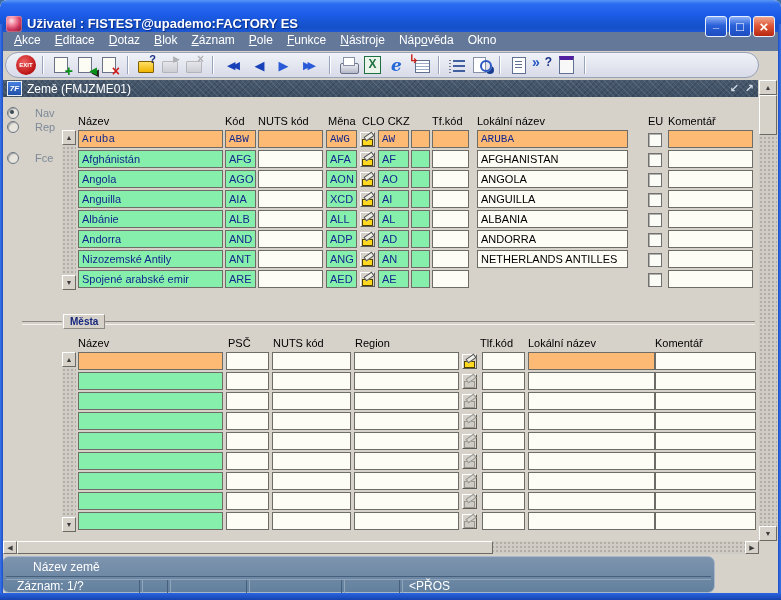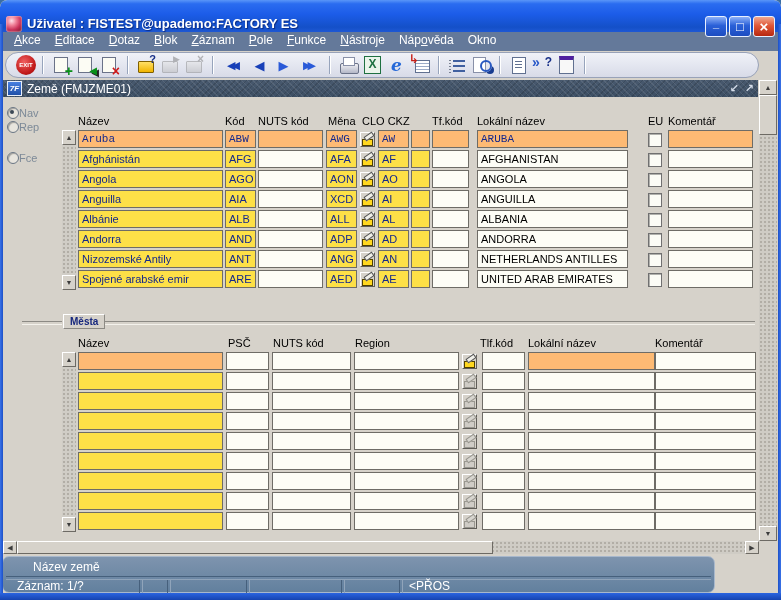--- a/index.html
+++ b/index.html
@@ -82,32 +82,32 @@
       repeating-linear-gradient(135deg,rgba(0,0,0,.14) 0 1px,transparent 1px 4px),linear-gradient(#48596e,#3d4f64);}
   .mdi-icon{width:13px;height:13px;flex:none;background:linear-gradient(#4880e0,#2050a8);border:1px solid #e8eef8;
     color:#fff;font-size:8px;font-style:italic;font-weight:bold;display:flex;align-items:center;justify-content:center;}
   .mdi-title{color:#fff;font-size:12px;margin-left:5px;white-space:nowrap;}
   .mdi-btns{margin-left:auto;display:flex;gap:6px;color:#d4dce8;font-size:11px;font-weight:bold;}
   .g-inmin::before{content:"↙";}
   .g-inmax::before{content:"↗";}
   
   .canvas{position:absolute;left:3px;top:97px;width:756px;height:444px;background:#d6d2ca;}
   
-  .radio-row{position:absolute;display:flex;align-items:flex-end;gap:0;}
+  .radio-row{position:absolute;display:flex;align-items:flex-end;gap:16px;}
   .radio{width:10px;height:10px;border-radius:50%;background:#e8e5de;border:1px solid #6a7684;
     box-shadow:inset 1px 1px 1px rgba(0,0,0,.3);position:relative;}
   .radio.sel::after{content:"";position:absolute;left:2px;top:2px;width:4px;height:4px;border-radius:50%;background:#3c4856;}
   .radio-label{font-size:11px;color:#7d8a98;}
   
   .hl{position:absolute;font-size:11px;color:#000;white-space:nowrap;}
   .grid{position:absolute;left:62px;width:694px;}
   .crow{position:absolute;left:0;width:694px;height:20px;}
   .cell{position:absolute;top:0;height:18px;box-sizing:border-box;border:1px solid #6e6c66;
     font-size:11px;line-height:16px;padding-left:3px;overflow:hidden;white-space:nowrap;}
-  .cyan{background:#fde047;color:#14288c;}
+  .cyan{background:#86efac;color:#14288c;}
   .pale{background:#fdba74;color:#14288c;font-family:Liberation Mono, monospace;}
   .white{background:#fdfdf6;color:#000;}
   .k-nazev{left:16px;width:145px}.k-kod{left:163px;width:31px}.k-nuts{left:196px;width:65px}
   .k-mena{left:264px;width:31px}.k-ckz{left:316px;width:31px}.k-x{left:349px;width:19px}
   .k-tfkod{left:370px;width:37px}.k-lok{left:415px;width:151px}.k-kom{left:606px;width:85px}
   .m-nazev{left:16px;width:145px}.m-psc{left:164px;width:43px}.m-nuts{left:210px;width:79px}
   .m-region{left:292px;width:105px}.m-tlf{left:420px;width:43px}.m-lok{left:466px;width:127px}.m-kom{left:593px;width:101px}
   .lov{position:absolute;top:2px;width:15px;height:15px;box-sizing:border-box;background:#d6d2ca;
     border:1px solid;border-color:#fff #5f5d58 #5f5d58 #fff;}
   .k-lovp{left:298px}.m-lovp{left:400px}
@@ -363,21 +363,20 @@
         </div>
       </div>
       <div class="crow" style="top: 140px;">
         <div class="cell k-nazev cyan">Spojené arabské emir</div>
         <div class="cell k-kod cyan">ARE</div>
         <div class="cell k-nuts white"></div>
         <div class="cell k-mena cyan">AED</div>
         <div class="cell k-ckz cyan">AE</div>
         <div class="cell k-x cyan"></div>
         <div class="cell k-tfkod white"></div>
-        <div class="cell k-lok white">UNITED ARAB EMIRATES</div>
         <div class="cell k-kom white"></div>
         <span class="lov k-lovp"></span>
         <div class="eu-strip k-eu">
           <span class="chk"></span>
         </div>
       </div>
     </div>
 
   <div class="frame-line" style="left:22px;top:321px;width:40px;"></div>
   <div class="frame-line" style="left:103px;top:321px;width:652px;"></div>

